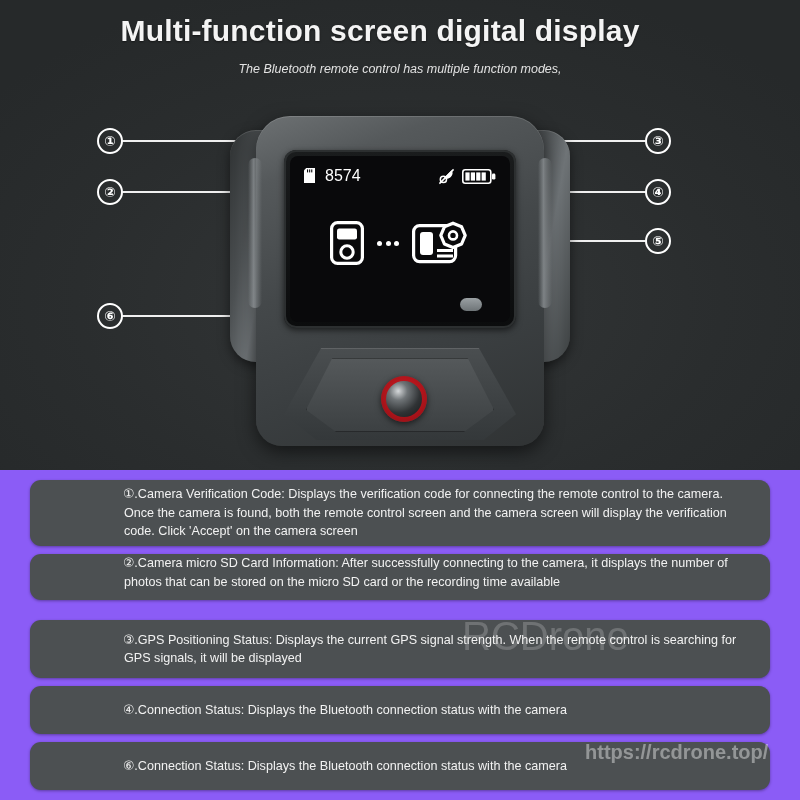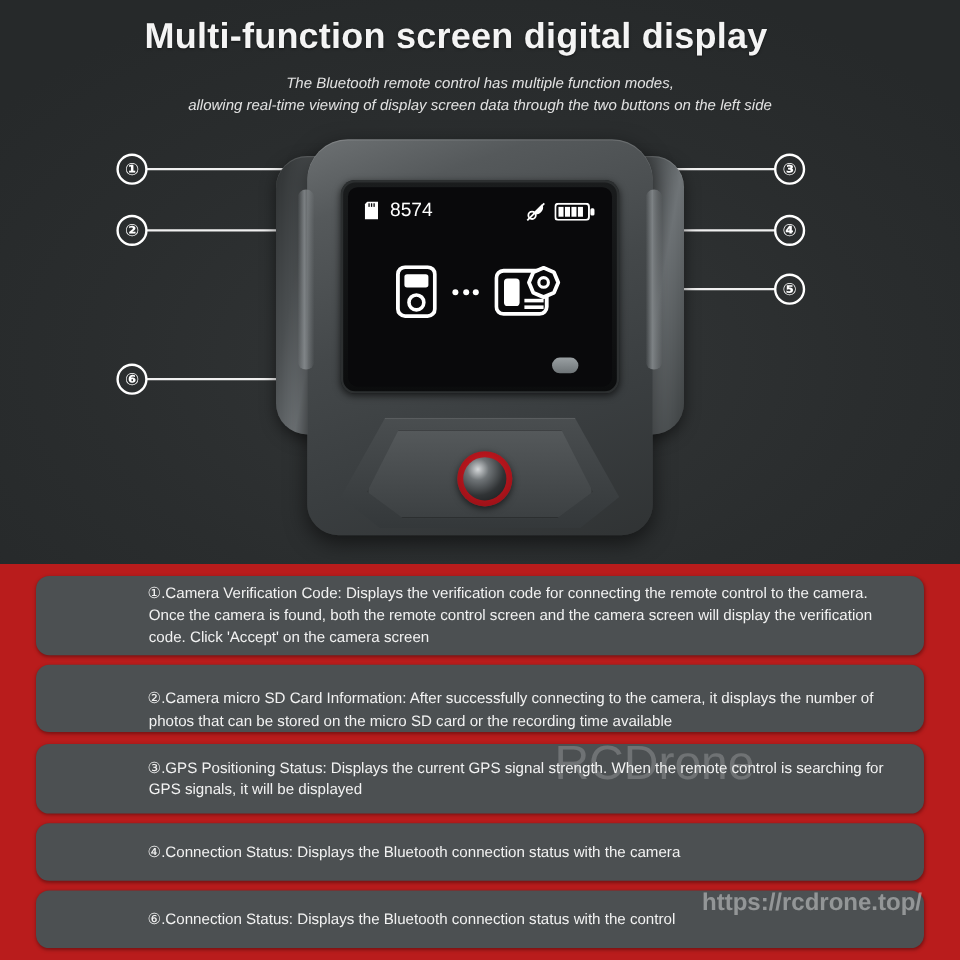--- a/index.html
+++ b/index.html
@@ -120,48 +120,47 @@
     position:absolute;left:158px;top:269px;width:36px;height:36px;border-radius:50%;
     background:radial-gradient(circle at 34% 28%,#d5d8da 0%,#6f7477 26%,#303335 62%,#17191a 100%);
   }
 
   
   .wm{position:absolute;color:rgba(240,240,240,.42);font-weight:400;pointer-events:none;white-space:nowrap;}
   .wm-mid{left:462px;top:614px;font-size:40px;color:rgba(235,235,235,.22);}
   .wm-bot{left:585px;top:741px;font-size:20px;color:rgba(235,235,235,.45);font-weight:bold;}
 
   
-  .cards{position:absolute;left:0;top:470px;width:800px;height:330px;background:#b91c1c;}
+  .cards{position:absolute;left:0;top:470px;width:800px;height:330px;background:#8b5cf6;}
   .card{
     position:absolute;left:30px;width:740px;
     background:#4c5052;border-radius:11px;
     box-shadow:0 1px 3px rgba(0,0,0,.35);
     box-sizing:border-box;
   }
   .card p{
     margin:0;color:#f2f2f2;font-size:12.6px;line-height:18.5px;
     padding:0 24px 0 94px;text-indent:-1px;
   }
   #card1{top:10px;height:66px;display:flex;align-items:center;}
-  #card2{top:84px;height:56px;display:flex;align-items:flex-end;}
+  #card2{top:84px;height:46px;display:flex;align-items:flex-start;}
   #card3{top:150px;height:58px;display:flex;align-items:center;}
   #card4{top:216px;height:48px;display:flex;align-items:center;}
   #card5{top:272px;height:48px;display:flex;align-items:center;}
 </style>
 </head>
 <body>
 
 <div id="root">
 
   <div class="hero">
 
     <div class="title">Multi-function screen digital display</div>
     <div class="subtitle">
       <div>The Bluetooth remote control has multiple function modes,</div>
-      <div>allowing real-time viewing of display screen data through the two buttons on the left side</div>
     </div>
 
     <svg class="leaders" viewBox="0 0 800 470">
       <g stroke="#f0f0f0" stroke-width="1.8" fill="none" stroke-linecap="round">
         <path d="M123 141 H305 L333 188"></path>
         <path d="M123 192 H307"></path>
         <path d="M645 141 H527 L484 192"></path>
         <path d="M645 192 H505"></path>
         <path d="M645 241 H462"></path>
         <path d="M123 316 H340 L390 239"></path>
@@ -255,20 +254,20 @@
     <div class="card" id="card2">
       <p>②.Camera micro SD Card Information: After successfully connecting to the camera, it displays the number of photos that can be stored on the micro SD card or the recording time available</p>
     </div>
     <div class="card" id="card4">
       <p>④.Connection Status: Displays the Bluetooth connection status with the camera</p>
     </div>
     <div class="card" id="card3">
       <p>③.GPS Positioning Status: Displays the current GPS signal strength. When the remote control is searching for GPS signals, it will be displayed</p>
     </div>
     <div class="card" id="card5">
-      <p>⑥.Connection Status: Displays the Bluetooth connection status with the control</p>
+      <p>⑥.Connection Status: Displays the Bluetooth connection status with the camera</p>
     </div>
 
     <div class="wm wm-mid" style="top:144px;left:462px">RCDrone</div>
     <div class="wm wm-bot" style="top:271px;left:585px">https://rcdrone.top/</div>
   </div>
 
 </div>
 
 </body></html>

